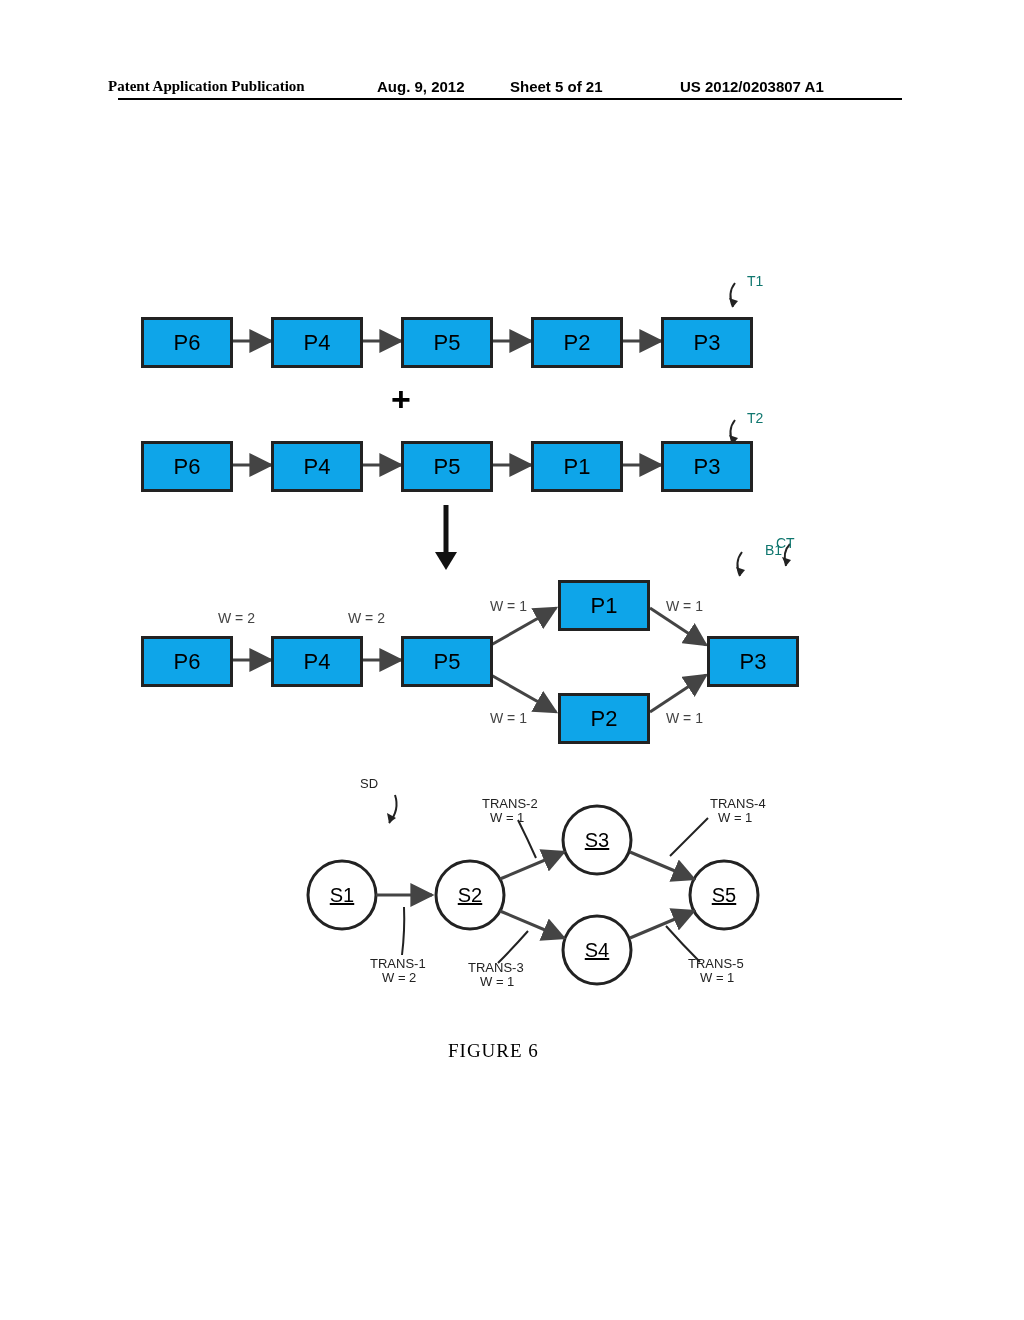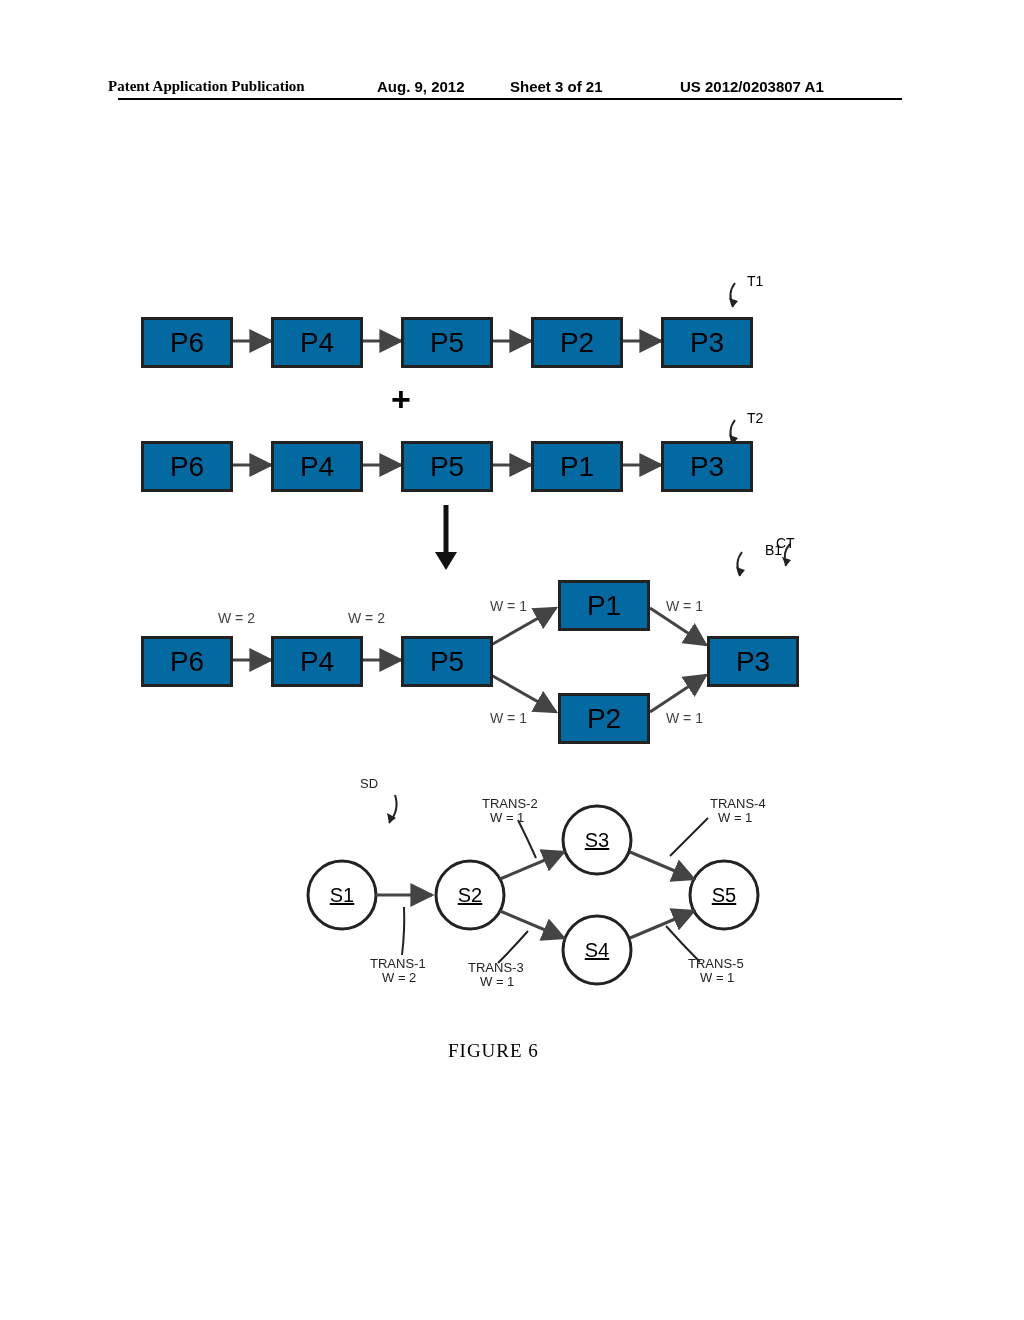--- a/index.html
+++ b/index.html
@@ -29,38 +29,38 @@
     left: 118px;
     top: 98px;
     width: 784px;
     height: 2px;
     background: #000;
   }
 
   .box {
     position: absolute;
     border: 3px solid #222;
-    background: #0369a1;
+    background: #0ea5e9;
     text-align: center;
-    font-size: 28px;
+    font-size: 22px;
     line-height: 1;
     display: flex;
     align-items: center;
     justify-content: center;
   }
 
   .wlabel {
     position: absolute;
     font-size: 14px;
     color: #444;
   }
   .tag {
     position: absolute;
     font-size: 14px;
-    color: #000000;
+    color: #0f766e;
   }
   .fig-caption {
     position: absolute;
     font-size: 19px;
     letter-spacing: 1px;
   }
 
   .svglayer {
     position: absolute;
     left: 0; top: 0;
@@ -85,21 +85,21 @@
     left: 391px;
     top: 380px;
   }
 </style>
 </head>
 <body>
 
 <div class="header">
   <span class="left">Patent Application Publication</span>
   <span class="mid">Aug. 9, 2012</span>
-  <span class="sheet">Sheet 3 of 21</span>
+  <span class="sheet">Sheet 5 of 21</span>
   <span class="right">US 2012/0203807 A1</span>
 </div>
 <div class="hr"></div>
 
 <svg class="svglayer" viewBox="0 0 1024 1320">
   <defs>
     <marker id="ah" viewBox="0 0 10 10" refX="9" refY="5" markerWidth="8" markerHeight="8" orient="auto-start-reverse">
       <path d="M0,0 L10,5 L0,10 z" fill="#444"></path>
     </marker>
   </defs>

